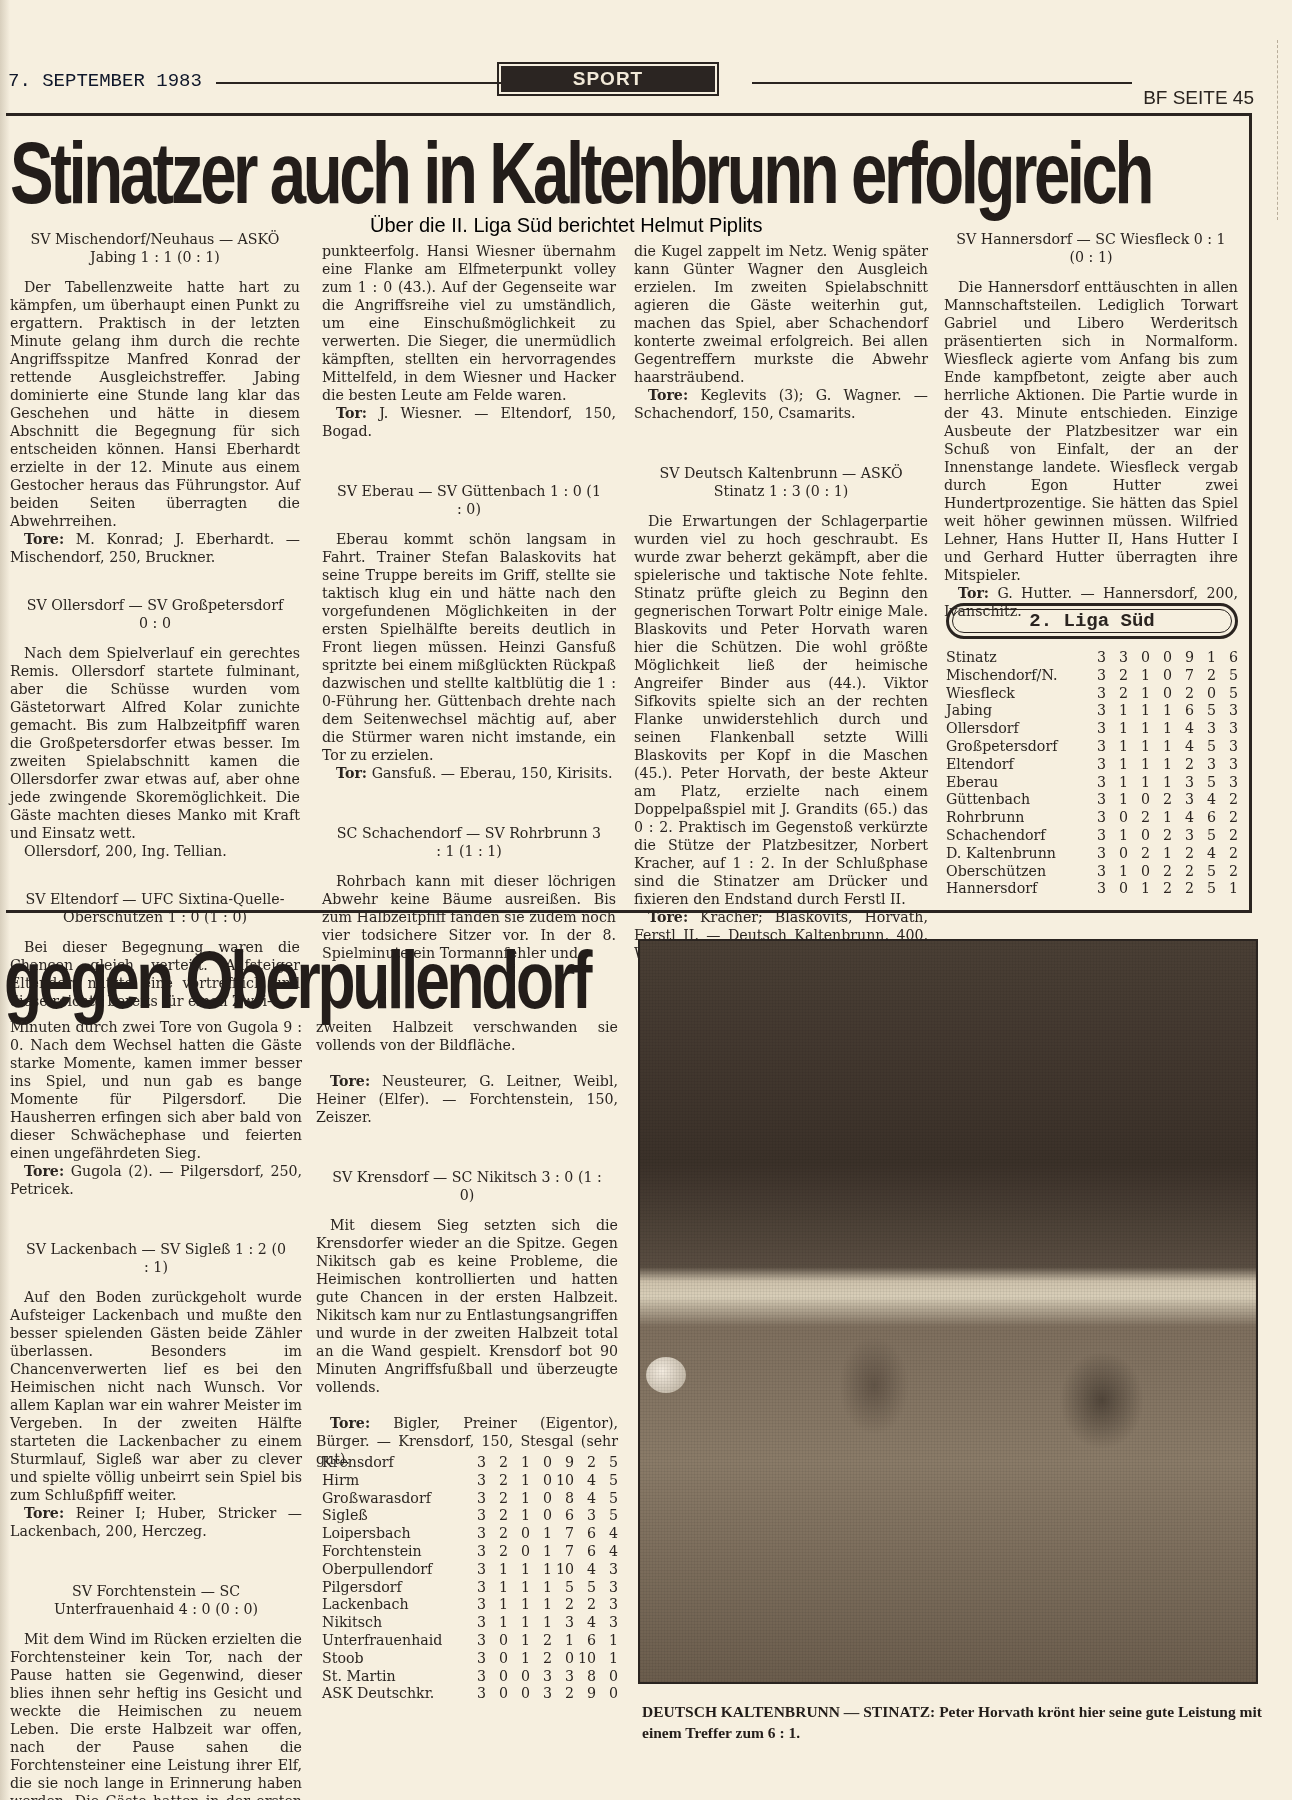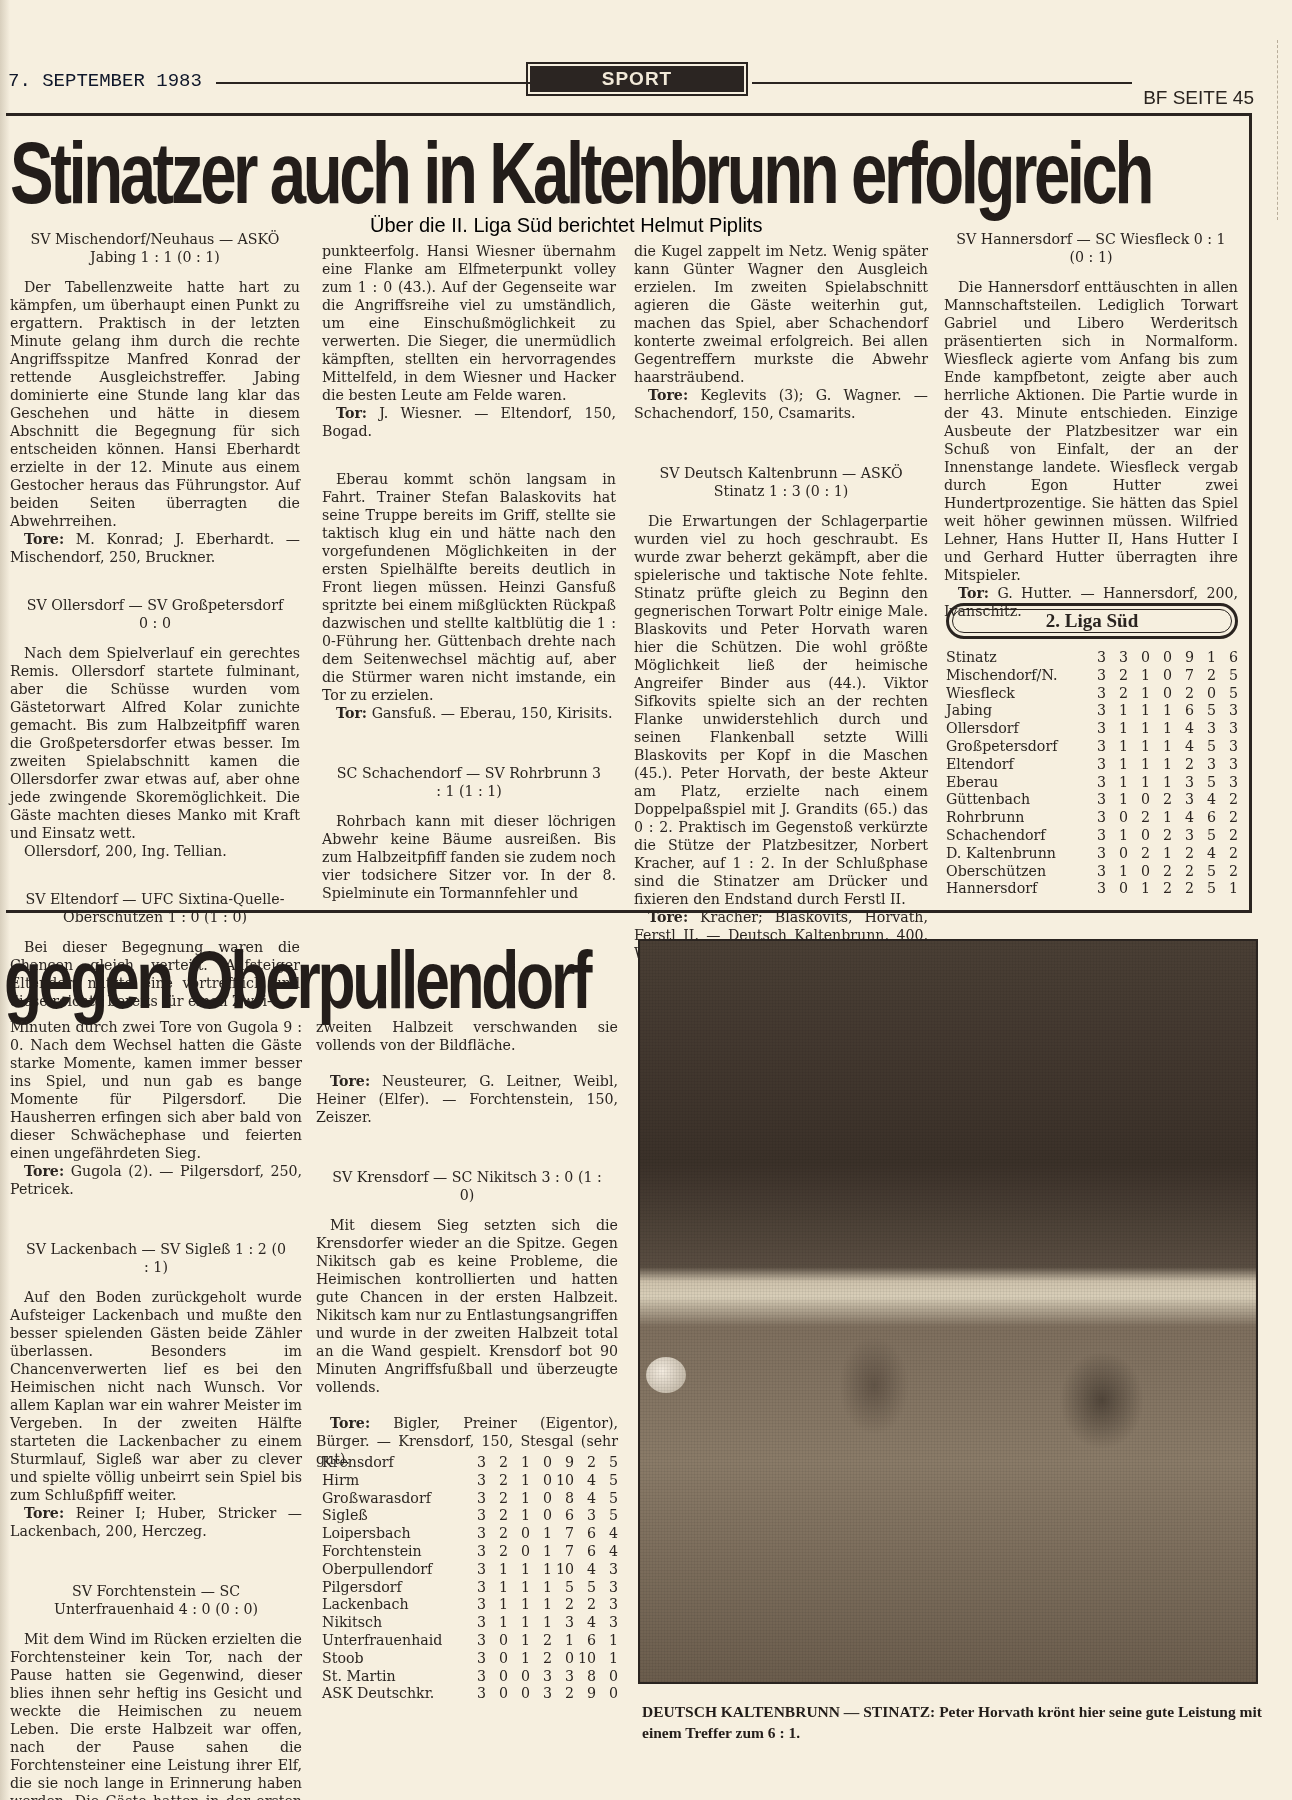--- a/index.html
+++ b/index.html
@@ -10,41 +10,41 @@
     font-family: "DejaVu Serif", "Liberation Serif", serif;
   }
   .left-shadow { position: absolute; left: 0; top: 0; width: 10px; height: 1800px; background: linear-gradient(to right, #d8cfbd, #f6efdf); }
   .edge-dash { position: absolute; right: 14px; top: 40px; width: 0; height: 180px; border-left: 1px dashed #b8ad9a; }
 
   
   .masthead { position: absolute; left: 8px; top: 68px; width: 1246px; height: 30px; }
   .mh-date { position: absolute; left: 0; top: 2px; font-family: Liberation Mono, monospace; font-size: 19px; color: #0f172a; }
   .mh-line-l { position: absolute; left: 208px; top: 14px; width: 318px; border-top: 2px solid #2a2420; }
   .mh-line-r { position: absolute; left: 744px; top: 14px; width: 380px; border-top: 2px solid #2a2420; }
-  .mh-sport { position: absolute; left: 518px; top: -6px; width: 222px; height: 34px; border: 2px solid #2a2420; box-sizing: border-box; padding: 2px; }
+  .mh-sport { position: absolute; left: 489px; top: -6px; width: 222px; height: 34px; border: 2px solid #2a2420; box-sizing: border-box; padding: 2px; }
   .mh-sport span { display: block; width: 100%; height: 100%; background: #2b2522; color: #f1e9d8; text-align: center; font-family: "Liberation Sans", sans-serif; font-weight: bold; font-size: 19px; line-height: 26px; letter-spacing: 1px; }
   .mh-page { position: absolute; right: 0; top: 19px; font-family: "Liberation Sans", sans-serif; font-size: 19px; }
 
   
   .top-frame { position: absolute; left: 6px; top: 113px; width: 1246px; height: 800px; border-top: 3px solid #2a2420; border-right: 3px solid #2a2420; border-bottom: 3px solid #2a2420; box-sizing: border-box; }
   .headline { position: absolute; left: 10px; top: 122px; font-family: "Liberation Sans", sans-serif; font-weight: bold; font-size: 76px; letter-spacing: -4px; transform: scaleY(1.15) scaleX(0.86); transform-origin: left top; color: #231d1a; white-space: nowrap; }
   .byline { position: absolute; left: 370px; top: 214px; font-family: "Liberation Sans", sans-serif; font-size: 20px; color: #000000; }
 
   .col { position: absolute; font-size: 14.2px; line-height: 18px; text-align: justify; hyphens: auto; }
   .col p { margin: 0; text-indent: 14px; }
   .col p.noind { text-indent: 0; }
   .col h3 { margin: 12px; font-size: 14.2px; line-height: 18px; font-weight: normal; text-align: center; }
   .col .gap { height: 18px; }
   .col .gap2 { height: 30px; }
   .col b { font-weight: bold; }
 
   
   .league { position: absolute; }
   .lg-badge { height: 36px; border: 3px solid #2a2420; border-radius: 20px; box-sizing: border-box; padding: 3px; }
-  .lg-badge-inner { height: 100%; border: 1.5px solid #2a2420; border-radius: 14px; box-sizing: border-box; text-align: center; font-family: Liberation Serif, serif; font-weight: bold; font-size: 19px; line-height: 22px; }
+  .lg-badge-inner { height: 100%; border: 1.5px solid #2a2420; border-radius: 14px; box-sizing: border-box; text-align: center; font-family: Liberation Mono, monospace; font-weight: bold; font-size: 19px; line-height: 22px; }
   .lg-table { margin-top: 10px; width: 100%; border-collapse: collapse; font-size: 14.2px; }
   .lg-table td { padding: 0; height: 17.8px; line-height: 17.8px; }
   .lg-table td.num { text-align: right; width: 22px; }
 
   
   .headline2 { position: absolute; left: 4px; top: 932px; font-family: "Liberation Sans", sans-serif; font-weight: bold; font-size: 76px; letter-spacing: -4px; transform: scaleY(1.08) scaleX(0.82); transform-origin: left top; color: #231d1a; white-space: nowrap; }
 
   .photo { position: absolute; left: 638px; top: 939px; width: 620px; height: 745px; border: 2px solid #2a2420; box-sizing: border-box; overflow: hidden;
     background:
       radial-gradient(ellipse 60px 70px at 75% 62%, rgba(40,32,26,.55), transparent 70%),
@@ -85,20 +85,21 @@
   <p>Ollersdorf, 200, Ing. Tellian.</p>
   <div class="gap"></div>
   <h3>SV Eltendorf — UFC Sixtina-Quelle-Oberschützen 1 : 0 (1 : 0)</h3>
   <p>Bei dieser Begegnung waren die Chancen gleich verteilt. Aufsteiger Eltendorf nützte eine vortrefflich und diese reichte bereits für einen Zwei-</p>
 </div>
 
 <div class="col" style="left:322px; top:242px; width:294px;">
   <p class="noind">punkteerfolg. Hansi Wiesner übernahm eine Flanke am Elfmeterpunkt volley zum 1 : 0 (43.). Auf der Gegenseite war die Angriffsreihe viel zu umständlich, um eine Einschußmöglichkeit zu verwerten. Die Sieger, die unermüdlich kämpften, stellten ein hervorragendes Mittelfeld, in dem Wiesner und Hacker die besten Leute am Felde waren.</p>
   <p><b>Tor:</b> <span>J. Wiesner. — Eltendorf, 150, Bogad.</span></p>
   <div class="gap2"></div>
+  <h3>SV Eberau — SV Güttenbach 1 : 0 (1 : 0)</h3>
   <p>Eberau kommt schön langsam in Fahrt. Trainer Stefan Balaskovits hat seine Truppe bereits im Griff, stellte sie taktisch klug ein und hätte nach den vorgefundenen Möglichkeiten in der ersten Spielhälfte bereits deutlich in Front liegen müssen. Heinzi Gansfuß spritzte bei einem mißglückten Rückpaß dazwischen und stellte kaltblütig die 1 : 0-Führung her. Güttenbach drehte nach dem Seitenwechsel mächtig auf, aber die Stürmer waren nicht imstande, ein Tor zu erzielen.</p>
   <p><b>Tor:</b> <span>Gansfuß. — Eberau, 150, Kirisits.</span></p>
   <div class="gap2"></div>
   <h3>SC Schachendorf — SV Rohrbrunn 3 : 1 (1 : 1)</h3>
   <p>Rohrbach kann mit dieser löchrigen Abwehr keine Bäume ausreißen. Bis zum Halbzeitpfiff fanden sie zudem noch vier todsichere Sitzer vor. In der 8. Spielminute ein Tormannfehler und</p>
 </div>
 
 <div class="col" style="left:634px; top:242px; width:294px;">
   <p class="noind">die Kugel zappelt im Netz. Wenig später kann Günter Wagner den Ausgleich erzielen. Im zweiten Spielabschnitt agieren die Gäste weiterhin gut, machen das Spiel, aber Schachendorf konterte zweimal erfolgreich. Bei allen Gegentreffern murkste die Abwehr haarsträubend.</p>
   <p><b>Tore:</b> <span>Keglevits (3); G. Wagner. — Schachendorf, 150, Csamarits.</span></p>

